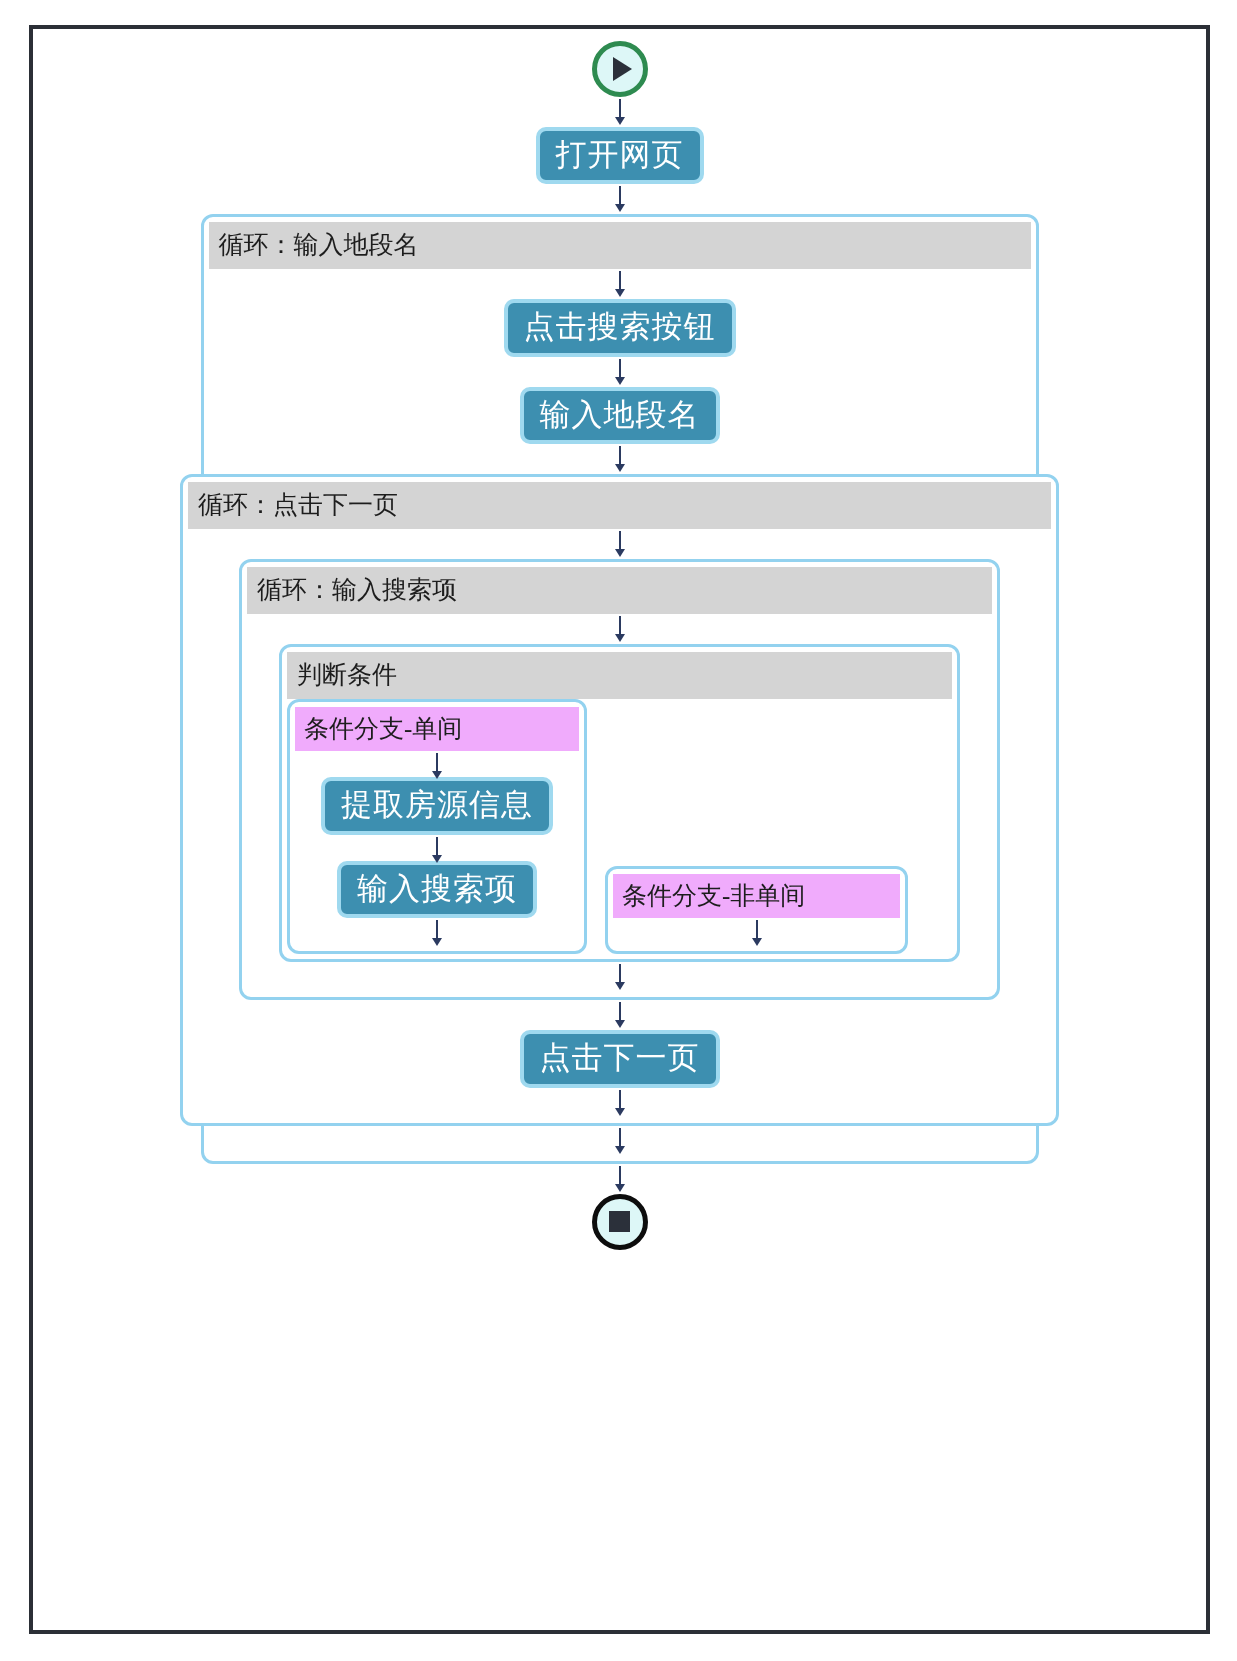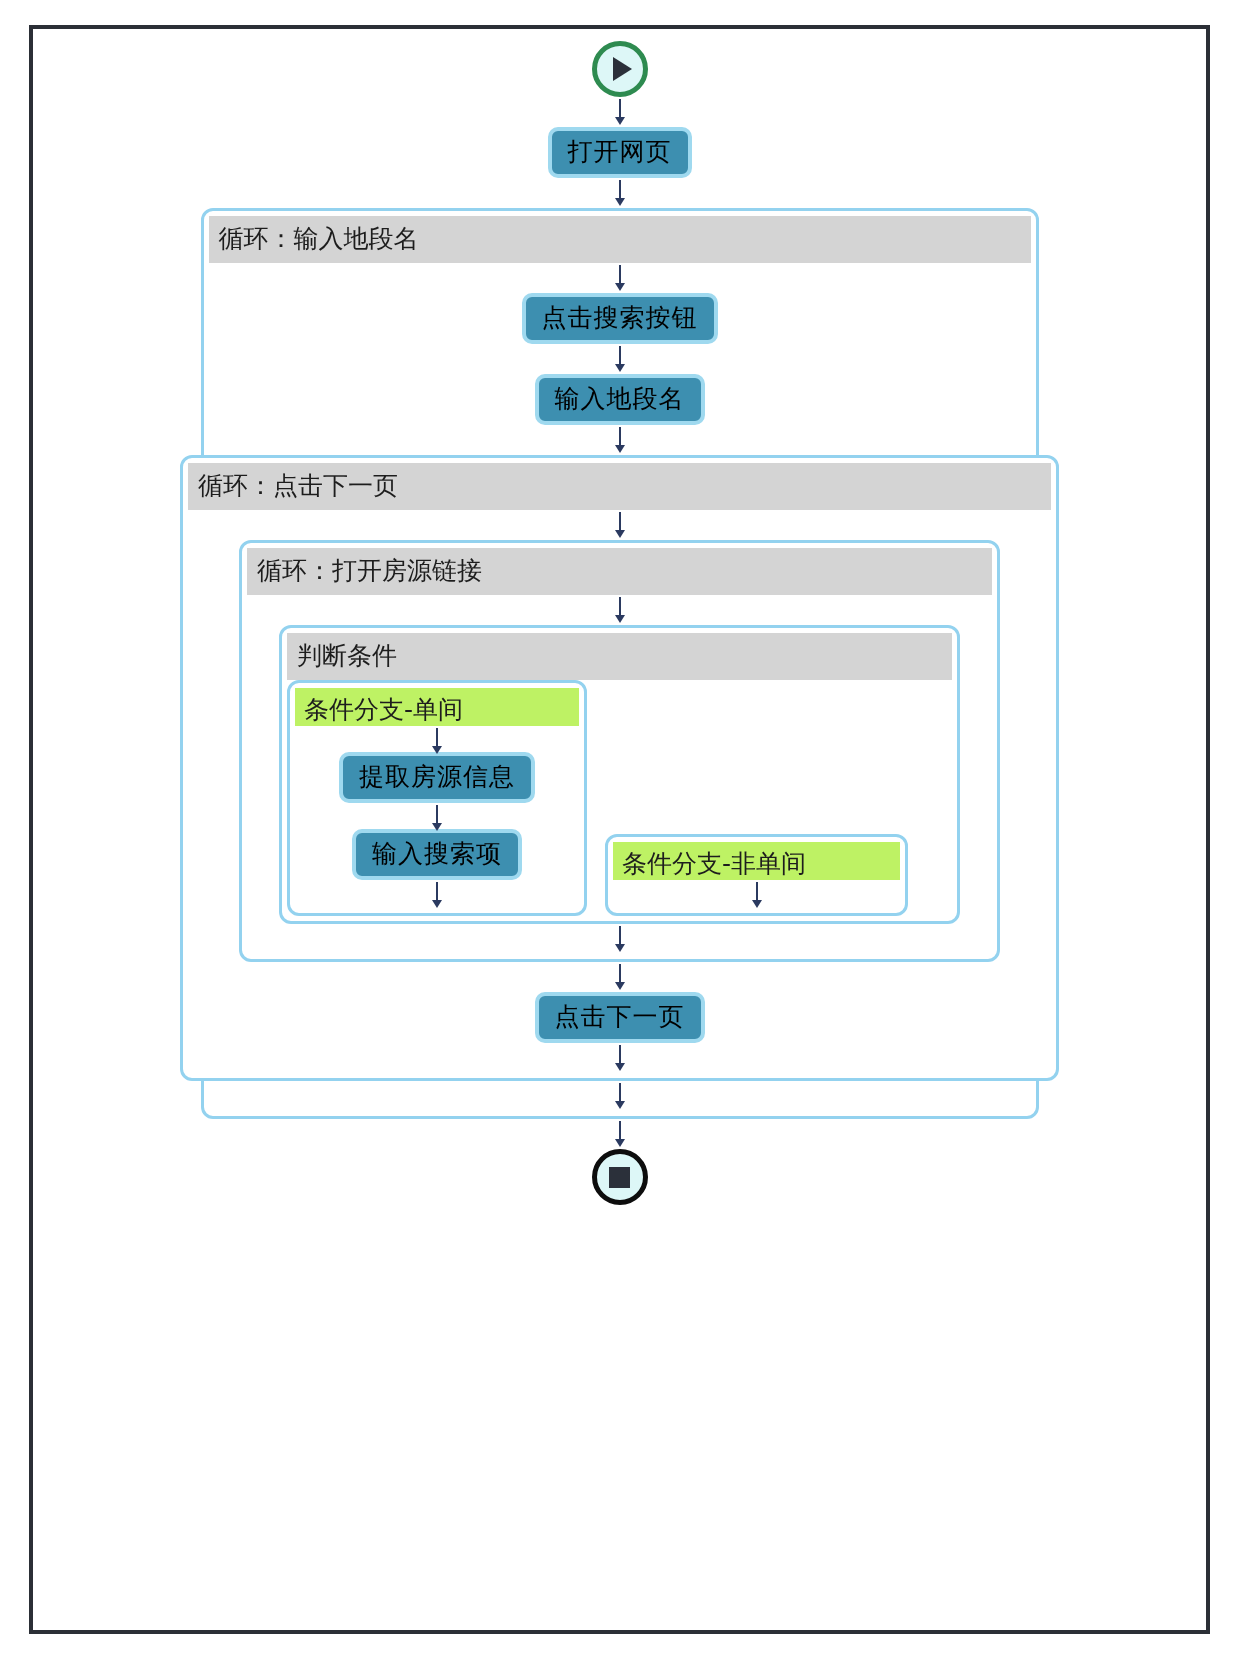--- a/index.html
+++ b/index.html
@@ -95,25 +95,25 @@
     height: 0;
     border-left: 5px solid transparent;
     border-right: 5px solid transparent;
     border-top: 8px solid #2b3a60;
   }
   .arrow.short { height: 26px; }
 
   
   .step {
     background: #3d8fb0;
-    color: #000000;
+    color: #ffffff;
     border: 4px solid #9fd9ef;
     border-radius: 10px;
     padding: 7px 16px 9px 16px;
-    font-size: 25px;
+    font-size: 31px;
     line-height: 1.08;
     letter-spacing: 1px;
     white-space: nowrap;
     text-align: right;
     box-sizing: border-box;
     flex: none;
   }
 
   
   .block {
@@ -136,21 +136,21 @@
     box-sizing: border-box;
   }
   .block-body {
     display: flex;
     flex-direction: column;
     align-items: center;
     padding-top: 0;
   }
 
   
-  #loop-district { width: 838px; }
+  #loop-district { width: 838px; font-family: Liberation Serif, serif; }
   #loop-nextpage { width: 879px; }
   #loop-openlink { width: 761px; }
   #cond-block    { width: 681px; }
 
   
   .branch-row {
     display: flex;
     flex-direction: row;
     align-items: flex-end;
     justify-content: flex-start;
@@ -164,25 +164,25 @@
     background: #ffffff;
     box-sizing: border-box;
     padding: 5px;
     display: flex;
     flex-direction: column;
   }
   #branch-single    { width: 300px; }
   #branch-nonsingle { width: 303px; justify-content: space-between; }
 
   .branch-title {
-    background: #bef264;
+    background: #f0abfc;
     color: #1d1d1d;
     font-size: 25px;
     line-height: 1;
-    padding: 9px 4px 4px 9px;
+    padding: 9px 4px 10px 9px;
     white-space: nowrap;
     box-sizing: border-box;
   }
   .branch-body {
     display: flex;
     flex-direction: column;
     align-items: center;
     padding-bottom: 2px;
   }
   
@@ -221,21 +221,21 @@
 
           <div class="arrow"></div>
 
           <div class="block" id="loop-nextpage">
             <div class="block-title">循环：点击下一页</div>
             <div class="block-body">
 
               <div class="arrow"></div>
 
               <div class="block" id="loop-openlink">
-                <div class="block-title">循环：打开房源链接</div>
+                <div class="block-title">循环：输入搜索项</div>
                 <div class="block-body">
 
                   <div class="arrow"></div>
 
                   <div class="block" id="cond-block">
                     <div class="block-title">判断条件</div>
 
                     <div class="branch-row">
 
                       <div class="branch" id="branch-single">

